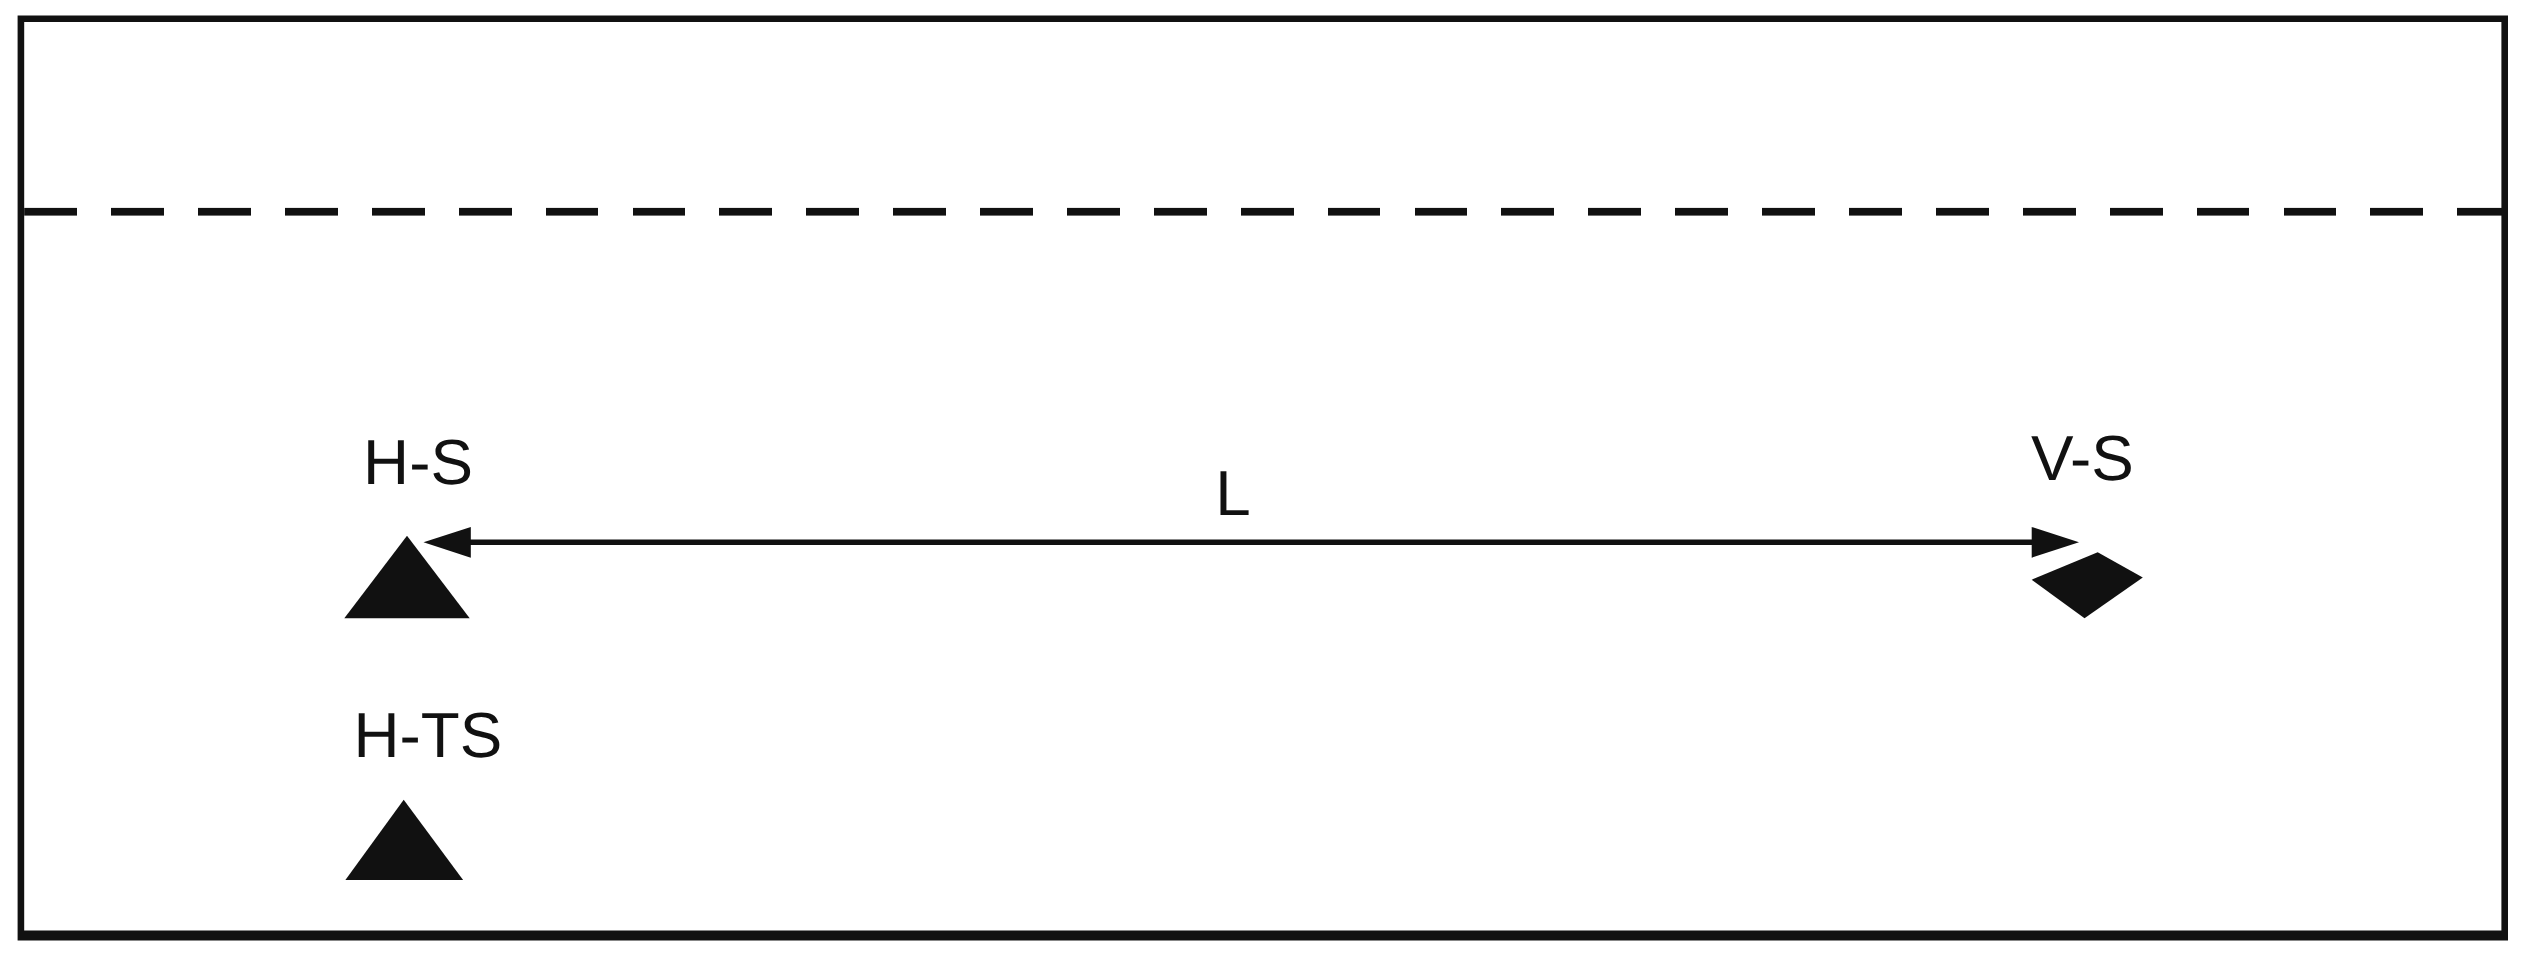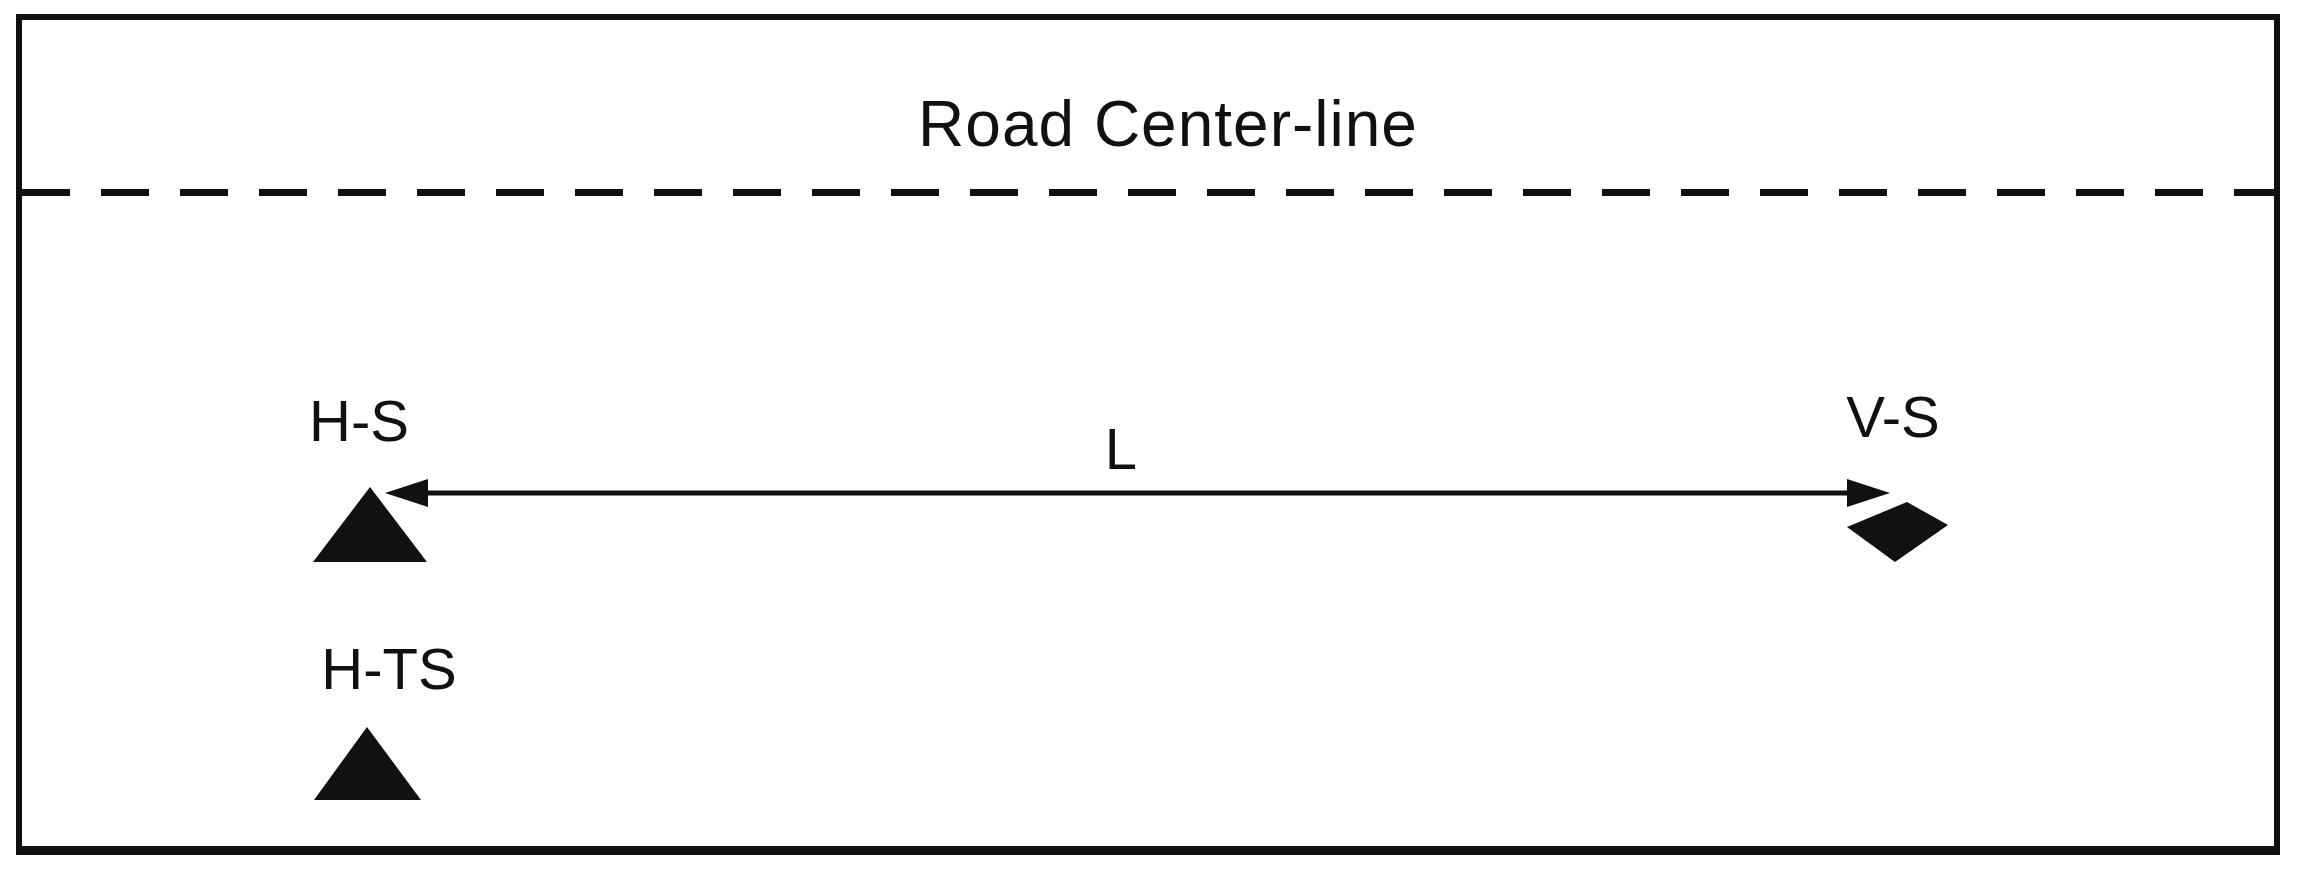--- a/index.html
+++ b/index.html
@@ -61,40 +61,39 @@
     height: 872px;
   }
 </style>
 </head>
 <body>
 
 <div class="canvas">
 
   <div class="boundary-box"></div>
 
-  <div class="label title-label" style="left:1168px; top:92px;">Road Center-line</div>
 
   <div class="centerline-dash"></div>
 
   <svg class="shapes-layer" viewBox="0 0 2300 872" xmlns="http://www.w3.org/2000/svg">
 
     <g>
       <line x1="400" y1="493" x2="1875" y2="493" stroke="#111111" stroke-width="5"></line>
       <polygon points="385,493 428,479 428,507" fill="#111111"></polygon>
       <polygon points="1890,493 1847,479 1847,507" fill="#111111"></polygon>
     </g>
 
     <polygon points="370,487 427,562 313,562" fill="#111111"></polygon>
 
     <polygon points="367,727 421,800 314,800" fill="#111111"></polygon>
 
     <polygon points="1847,527 1907,502 1948,525 1895,562" fill="#111111"></polygon>
   </svg>
 
-  <div class="label marker-label" style="left:359px; top:392px;">H-S</div>
+  <div class="label marker-label" style="left:380px; top:392px;">H-S</div>
 
   <div class="label marker-label" style="left:1893px; top:388px;">V-S</div>
 
   <div class="label marker-label" style="left:389px; top:640px;">H-TS</div>
 
   <div class="label marker-label" style="left:1121px; top:420px;">L</div>
 
 </div>
 
 </body></html>

